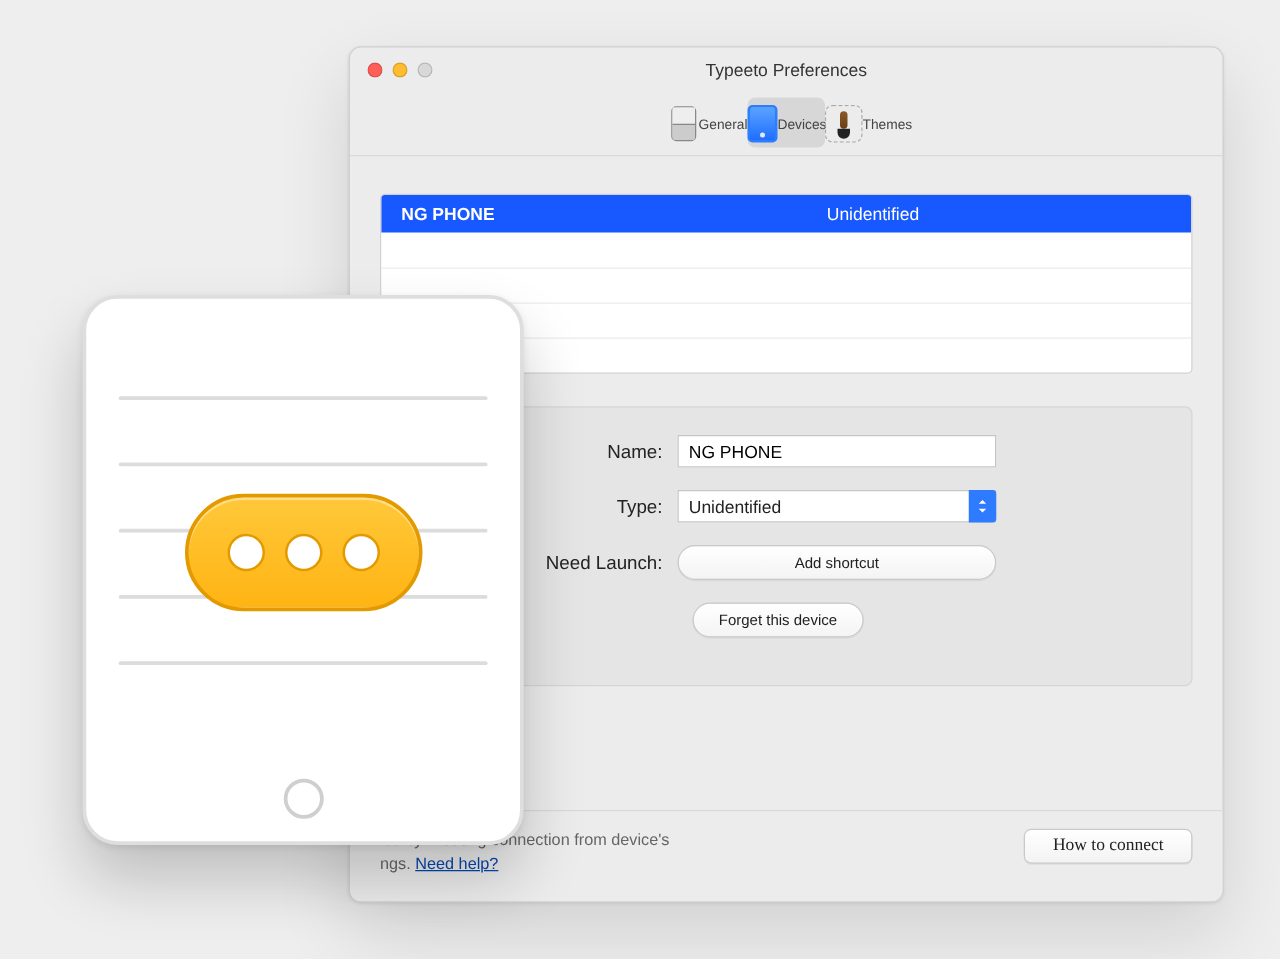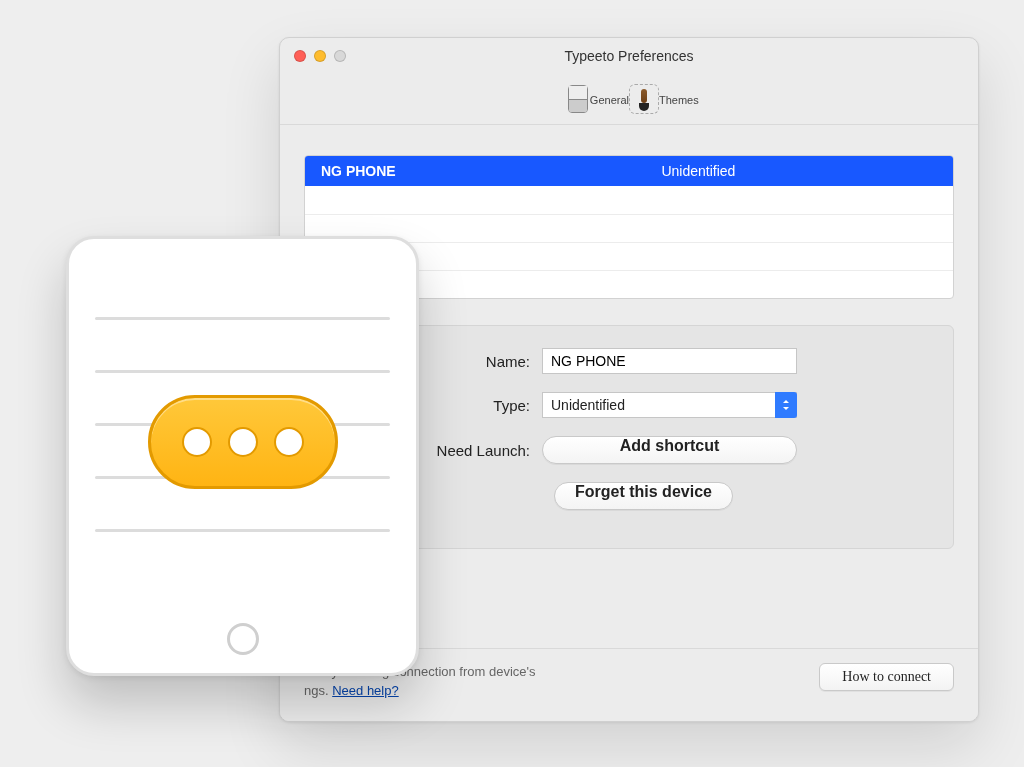--- a/index.html
+++ b/index.html
@@ -178,25 +178,24 @@
     border-radius: 0 3px 3px 0;
     display: flex; align-items: center; justify-content: center;
     color: #fff; font-size: 10px;
   }
   .pill-btn {
     height: 28px;
     border: 1px solid #c9c9c9;
     border-radius: 14px;
     background: linear-gradient(#ffffff, #f4f4f4);
     padding: 0 20px;
-    font-size: 16px;
-    display: inline-flex; justify-content: center;
+    font-size: 12px;
+    display: inline-flex; align-items: center; justify-content: center;
     box-shadow: 0 1px 0 rgba(0,0,0,0.05);
     cursor: default;
-    font-weight: bold;
   }
   .pill-btn.wide { width: 255px; }
 
   .forget-row { display: flex; }
   .forget-row .spacer { width: 227px; }
 
   
   .footer {
     position: absolute; left: 0; right: 0; bottom: 0;
     border-top: 1px solid #d9d9d9;
@@ -272,20 +271,26 @@
     <div class="toolbar">
       <div class="tb-item">
         <div class="tb-icon">
           <div class="icon-general">
               <div class="half top"></div>
               <div class="half bot"></div>
             </div>
         </div>
         <div class="tb-label">General</div>
       </div>
+      <div class="tb-item selected">
+        <div class="tb-icon">
+          <div class="icon-devices"></div>
+        </div>
+        <div class="tb-label">Devices</div>
+      </div>
       <div class="tb-item">
         <div class="tb-icon">
           <div class="icon-themes">
               <div class="brush"></div>
             </div>
         </div>
         <div class="tb-label">Themes</div>
       </div>
     </div>
 

